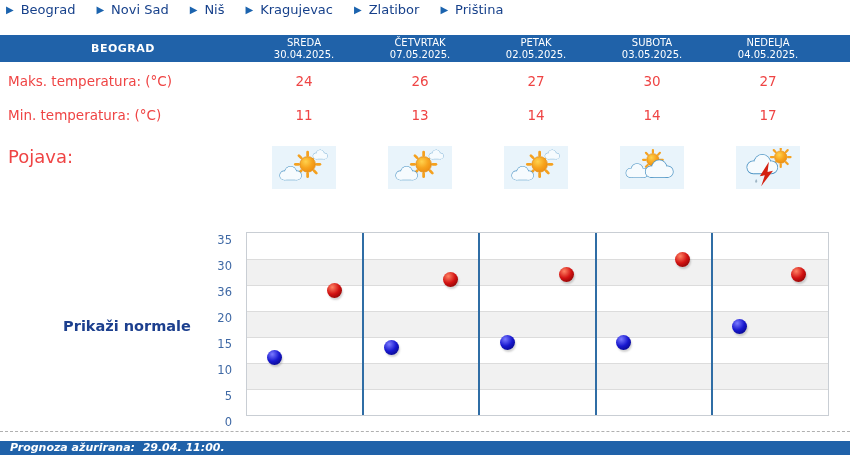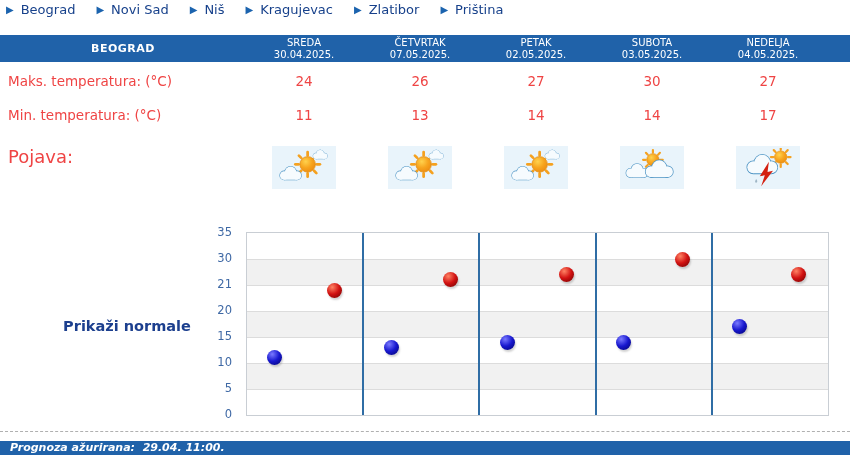--- a/index.html
+++ b/index.html
@@ -27,21 +27,21 @@
   .tval{width:116px;text-align:center;}
   .ticoncell{width:116px;display:flex;justify-content:center;align-items:center;}
   .icon-box{width:64px;height:43px;background:#e9f4fb;display:flex;align-items:center;justify-content:center;}
 
   
   .normals{position:absolute;top:318px;left:4px;width:246px;text-align:center;
            font-size:14.5px;font-weight:bold;color:#1c3f8e;cursor:pointer;}
 
   
   .yaxis{position:absolute;left:202px;top:232px;width:38px;height:182px;}
-  .ylab{position:absolute;right:8px;transform:translateY(-50%);font-size:11.5px;color:#3f69a5;}
+  .ylab{position:absolute;right:8px;transform:translateY(-50%);font-size:11.5px;color:#3f69a5;margin-top:8px;}
   .plot{position:absolute;left:246px;top:232px;width:581px;height:182px;background:#fff;
         border:1px solid #c9ced4;overflow:hidden;}
   .band{position:absolute;left:0;width:100%;background:#f1f1f1;}
   .gline{position:absolute;left:0;width:100%;height:1px;background:#dcdcdc;}
   .vline{position:absolute;top:0;height:100%;width:2px;background:#2f6da5;}
   .dot{position:absolute;width:15px;height:15px;border-radius:50%;box-shadow:1px 2px 2px rgba(0,0,0,.18);}
   .dot.min{background:radial-gradient(circle at 35% 28%, #7a7aff 0%, #1818cf 48%, #000068 100%);}
   .dot.max{background:radial-gradient(circle at 35% 28%, #ff8364 0%, #d21212 48%, #670000 100%);}
 
   
@@ -221,21 +221,21 @@
   </div>
 
   <div class="normals">Prikaži normale</div>
 
   <div class="yaxis">
       <div class="ylab" style="top: 182px;">0</div>
       <div class="ylab" style="top: 156px;">5</div>
       <div class="ylab" style="top: 130px;">10</div>
       <div class="ylab" style="top: 104px;">15</div>
       <div class="ylab" style="top: 78px;">20</div>
-      <div class="ylab" style="top: 52px;">21</div>
+      <div class="ylab" style="top: 52px;">36</div>
       <div class="ylab" style="top: 26px;">30</div>
       <div class="ylab" style="top: 0px;">35</div>
     </div>
   <div class="plot">
       <div class="band" style="bottom: 26px; height: 26px;"></div>
       <div class="band" style="bottom: 78px; height: 26px;"></div>
       <div class="band" style="bottom: 130px; height: 26px;"></div>
       <div class="gline" style="top: 156px;"></div>
       <div class="gline" style="top: 130px;"></div>
       <div class="gline" style="top: 104px;"></div>

